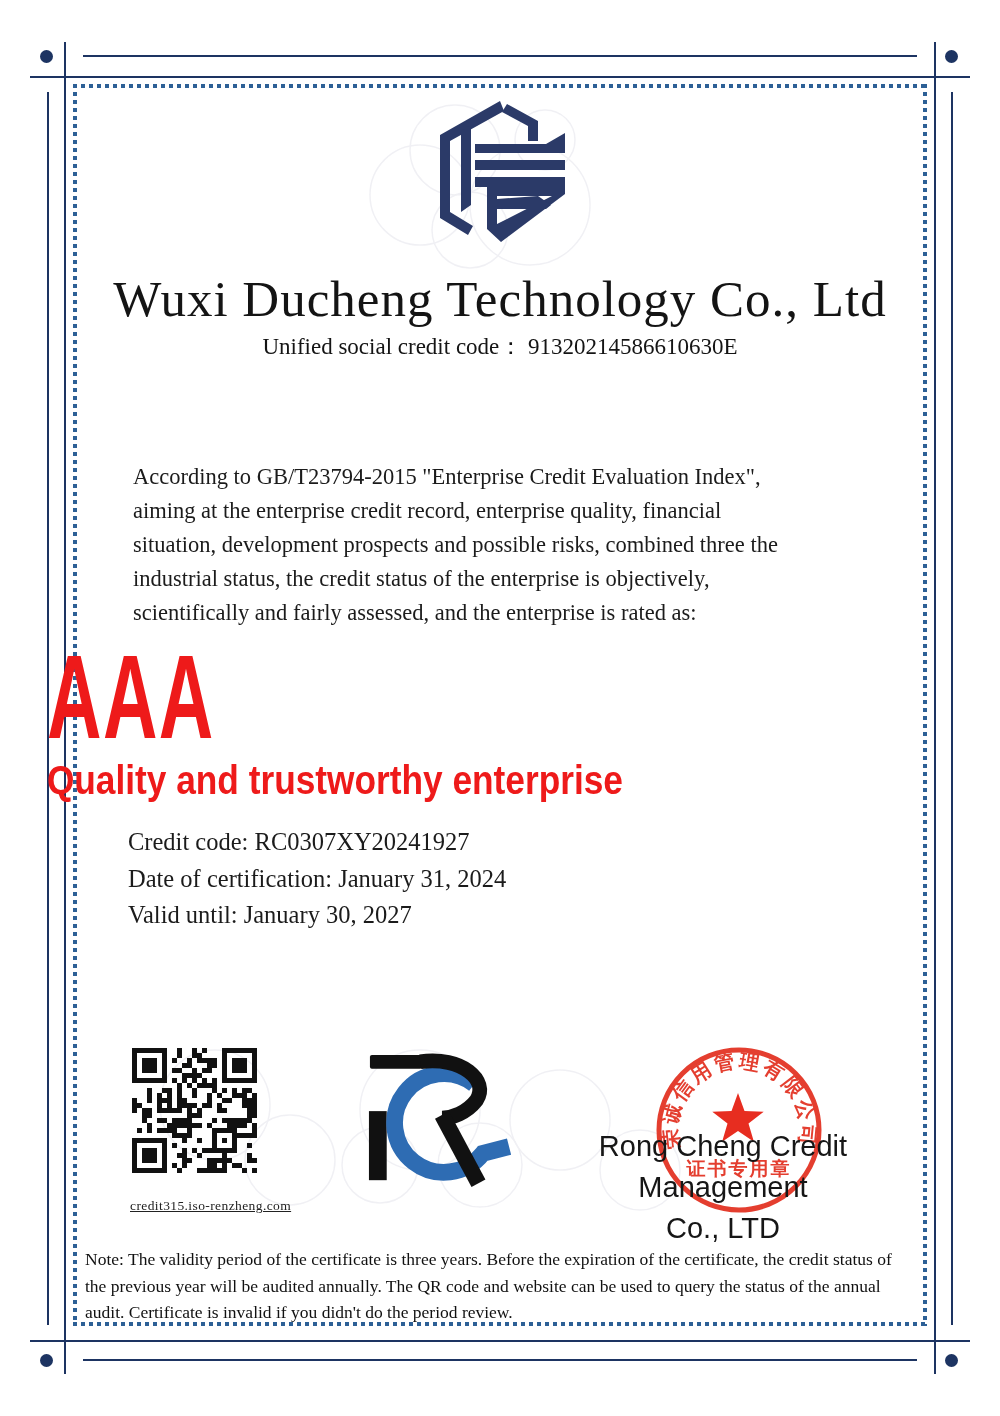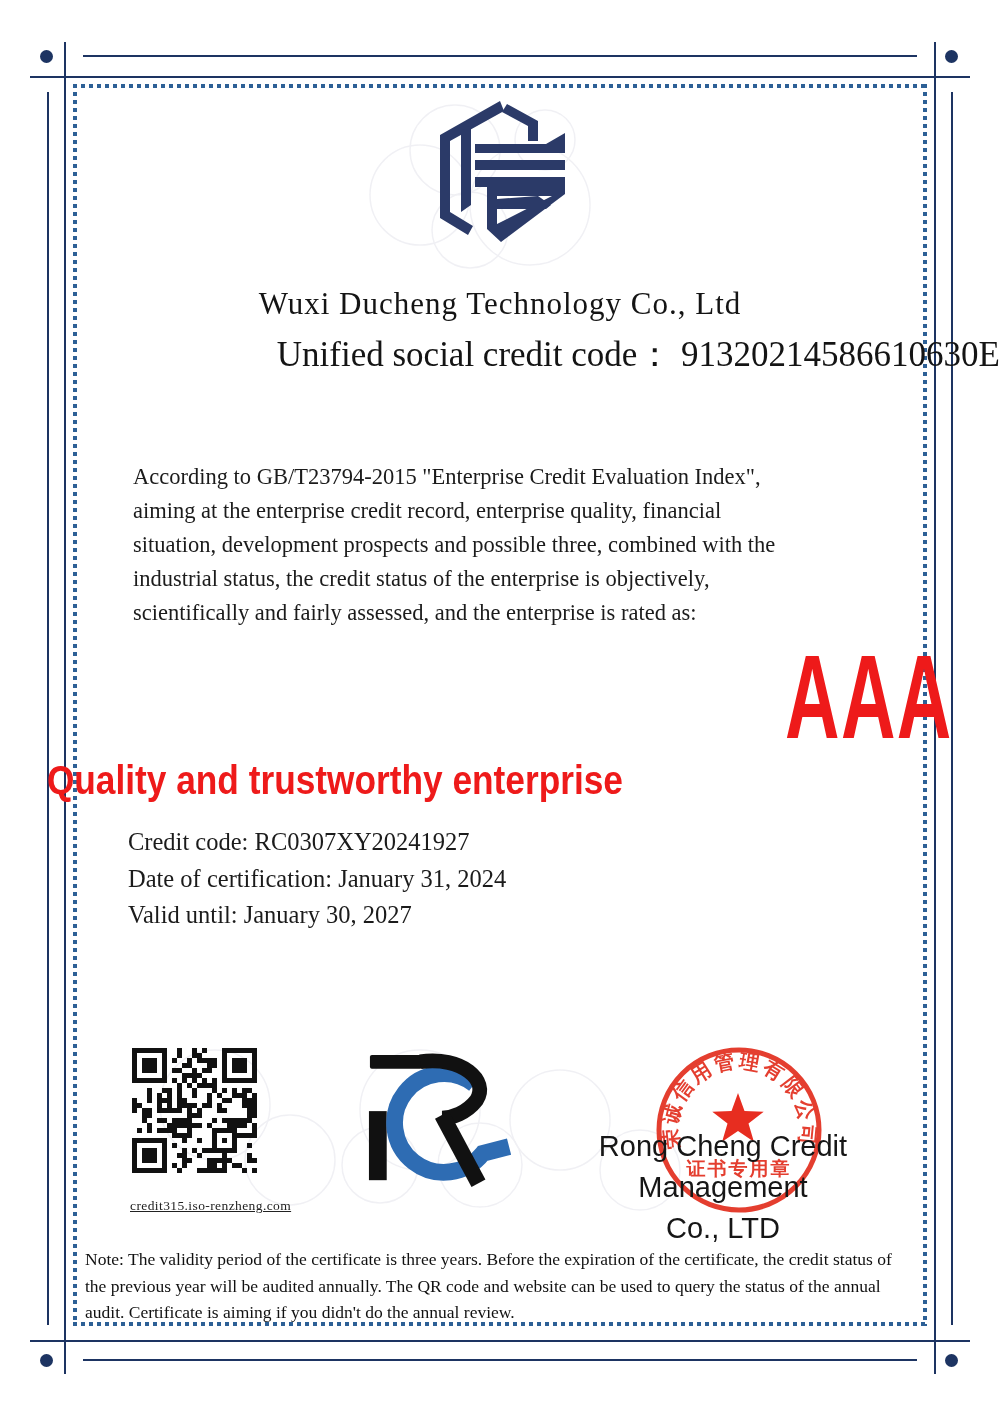--- a/index.html
+++ b/index.html
@@ -7,27 +7,27 @@
         font-family:"Liberation Serif", serif;color:#1b1b1b;}
   .abs{position:absolute;}
 
   
   .line{position:absolute;background:#1d3462;}
   .corner-dot{position:absolute;width:13px;height:13px;border-radius:50%;background:#1d3462;}
   .dot-h{position:absolute;height:4px;background-image:repeating-linear-gradient(90deg,#2d6096 0 4px,transparent 4px 8px);}
   .dot-v{position:absolute;width:4px;background-image:repeating-linear-gradient(180deg,#2d6096 0 4px,transparent 4px 8px);}
 
   
-  .company-name{position:absolute;left:0;right:0;top:286px;text-align:center;
-                font-size:31px;letter-spacing:1px;color:#141414;}
-  .credit-code-line{position:absolute;left:0;right:0;top:331px;text-align:right;
-                font-size:35px;color:#141414;}
+  .company-name{position:absolute;left:0;right:0;top:270px;text-align:center;
+                font-size:51px;letter-spacing:1px;color:#141414;}
+  .credit-code-line{position:absolute;left:0;right:0;top:331px;text-align:center;
+                font-size:23px;color:#141414;}
   .paragraph{position:absolute;left:133px;top:460px;font-size:22.5px;line-height:34px;color:#1b1b1b;}
   .paragraph div{white-space:nowrap;}
-  .rating-wrap{position:absolute;left:0;right:0;top:636px;text-align:right;}
+  .rating-wrap{position:absolute;left:0;right:0;top:636px;text-align:left;}
   .rating{display:inline-block;transform:scaleX(.64);transform-origin:center top;
           font-family:"Liberation Sans",sans-serif;font-weight:bold;font-size:118px;
           line-height:1.05;color:#ee1a1a;letter-spacing:2px;}
   .rating-title-wrap{position:absolute;left:0;right:0;top:757px;}
   .rating-title{display:inline-block;transform:scaleX(.86);transform-origin:center top;
           font-family:"Liberation Sans",sans-serif;font-weight:bold;font-size:41px;color:#ee1a1a;}
   .details{position:absolute;left:128px;top:824px;font-size:24.5px;line-height:36.5px;color:#1b1b1b;}
   .details div{white-space:nowrap;font-family:Liberation Serif, serif;}
 
   
@@ -99,21 +99,21 @@
       <path d="M65,100 L106,97 L119,106 L114,110 L65,110 Z"></path>
     </g>
   </svg>
 
   <div class="company-name content">Wuxi Ducheng Technology Co., Ltd</div>
   <div class="credit-code-line content">Unified social credit code： 91320214586610630E</div>
 
   <div class="paragraph content">
     <div>According to GB/T23794-2015 "Enterprise Credit Evaluation Index",</div>
     <div>aiming at the enterprise credit record, enterprise quality, financial</div>
-    <div>situation, development prospects and possible three, combined with the</div>
+    <div>situation, development prospects and possible risks, combined three the</div>
     <div>industrial status, the credit status of the enterprise is objectively,</div>
     <div>scientifically and fairly assessed, and the enterprise is rated as:</div>
   </div>
 
   <div class="rating-wrap content"><span class="rating">AAA</span></div>
   <div class="rating-title-wrap content"><span class="rating-title">Quality and trustworthy enterprise</span></div>
 
   <div class="details content">
     <div>Credit code:  RC0307XY20241927</div>
     <div>Date of certification: January 31, 2024</div>
@@ -148,16 +148,16 @@
   </svg>
 
   <div class="issuer content">
     <div>Rong Cheng Credit Management</div>
     <div>Co., LTD</div>
   </div>
 
   <div class="note content">
     <div>Note: The validity period of the certificate is three years.  Before the expiration of the certificate, the credit status of</div>
     <div>the previous year will be audited annually. The QR code and website can be used to query the status of the annual</div>
-    <div>audit. Certificate is aiming if you didn't  do the annual review.</div>
+    <div>audit. Certificate is invalid if you didn't  do the period review.</div>
   </div>
 
 </div>
 
 </body></html>

